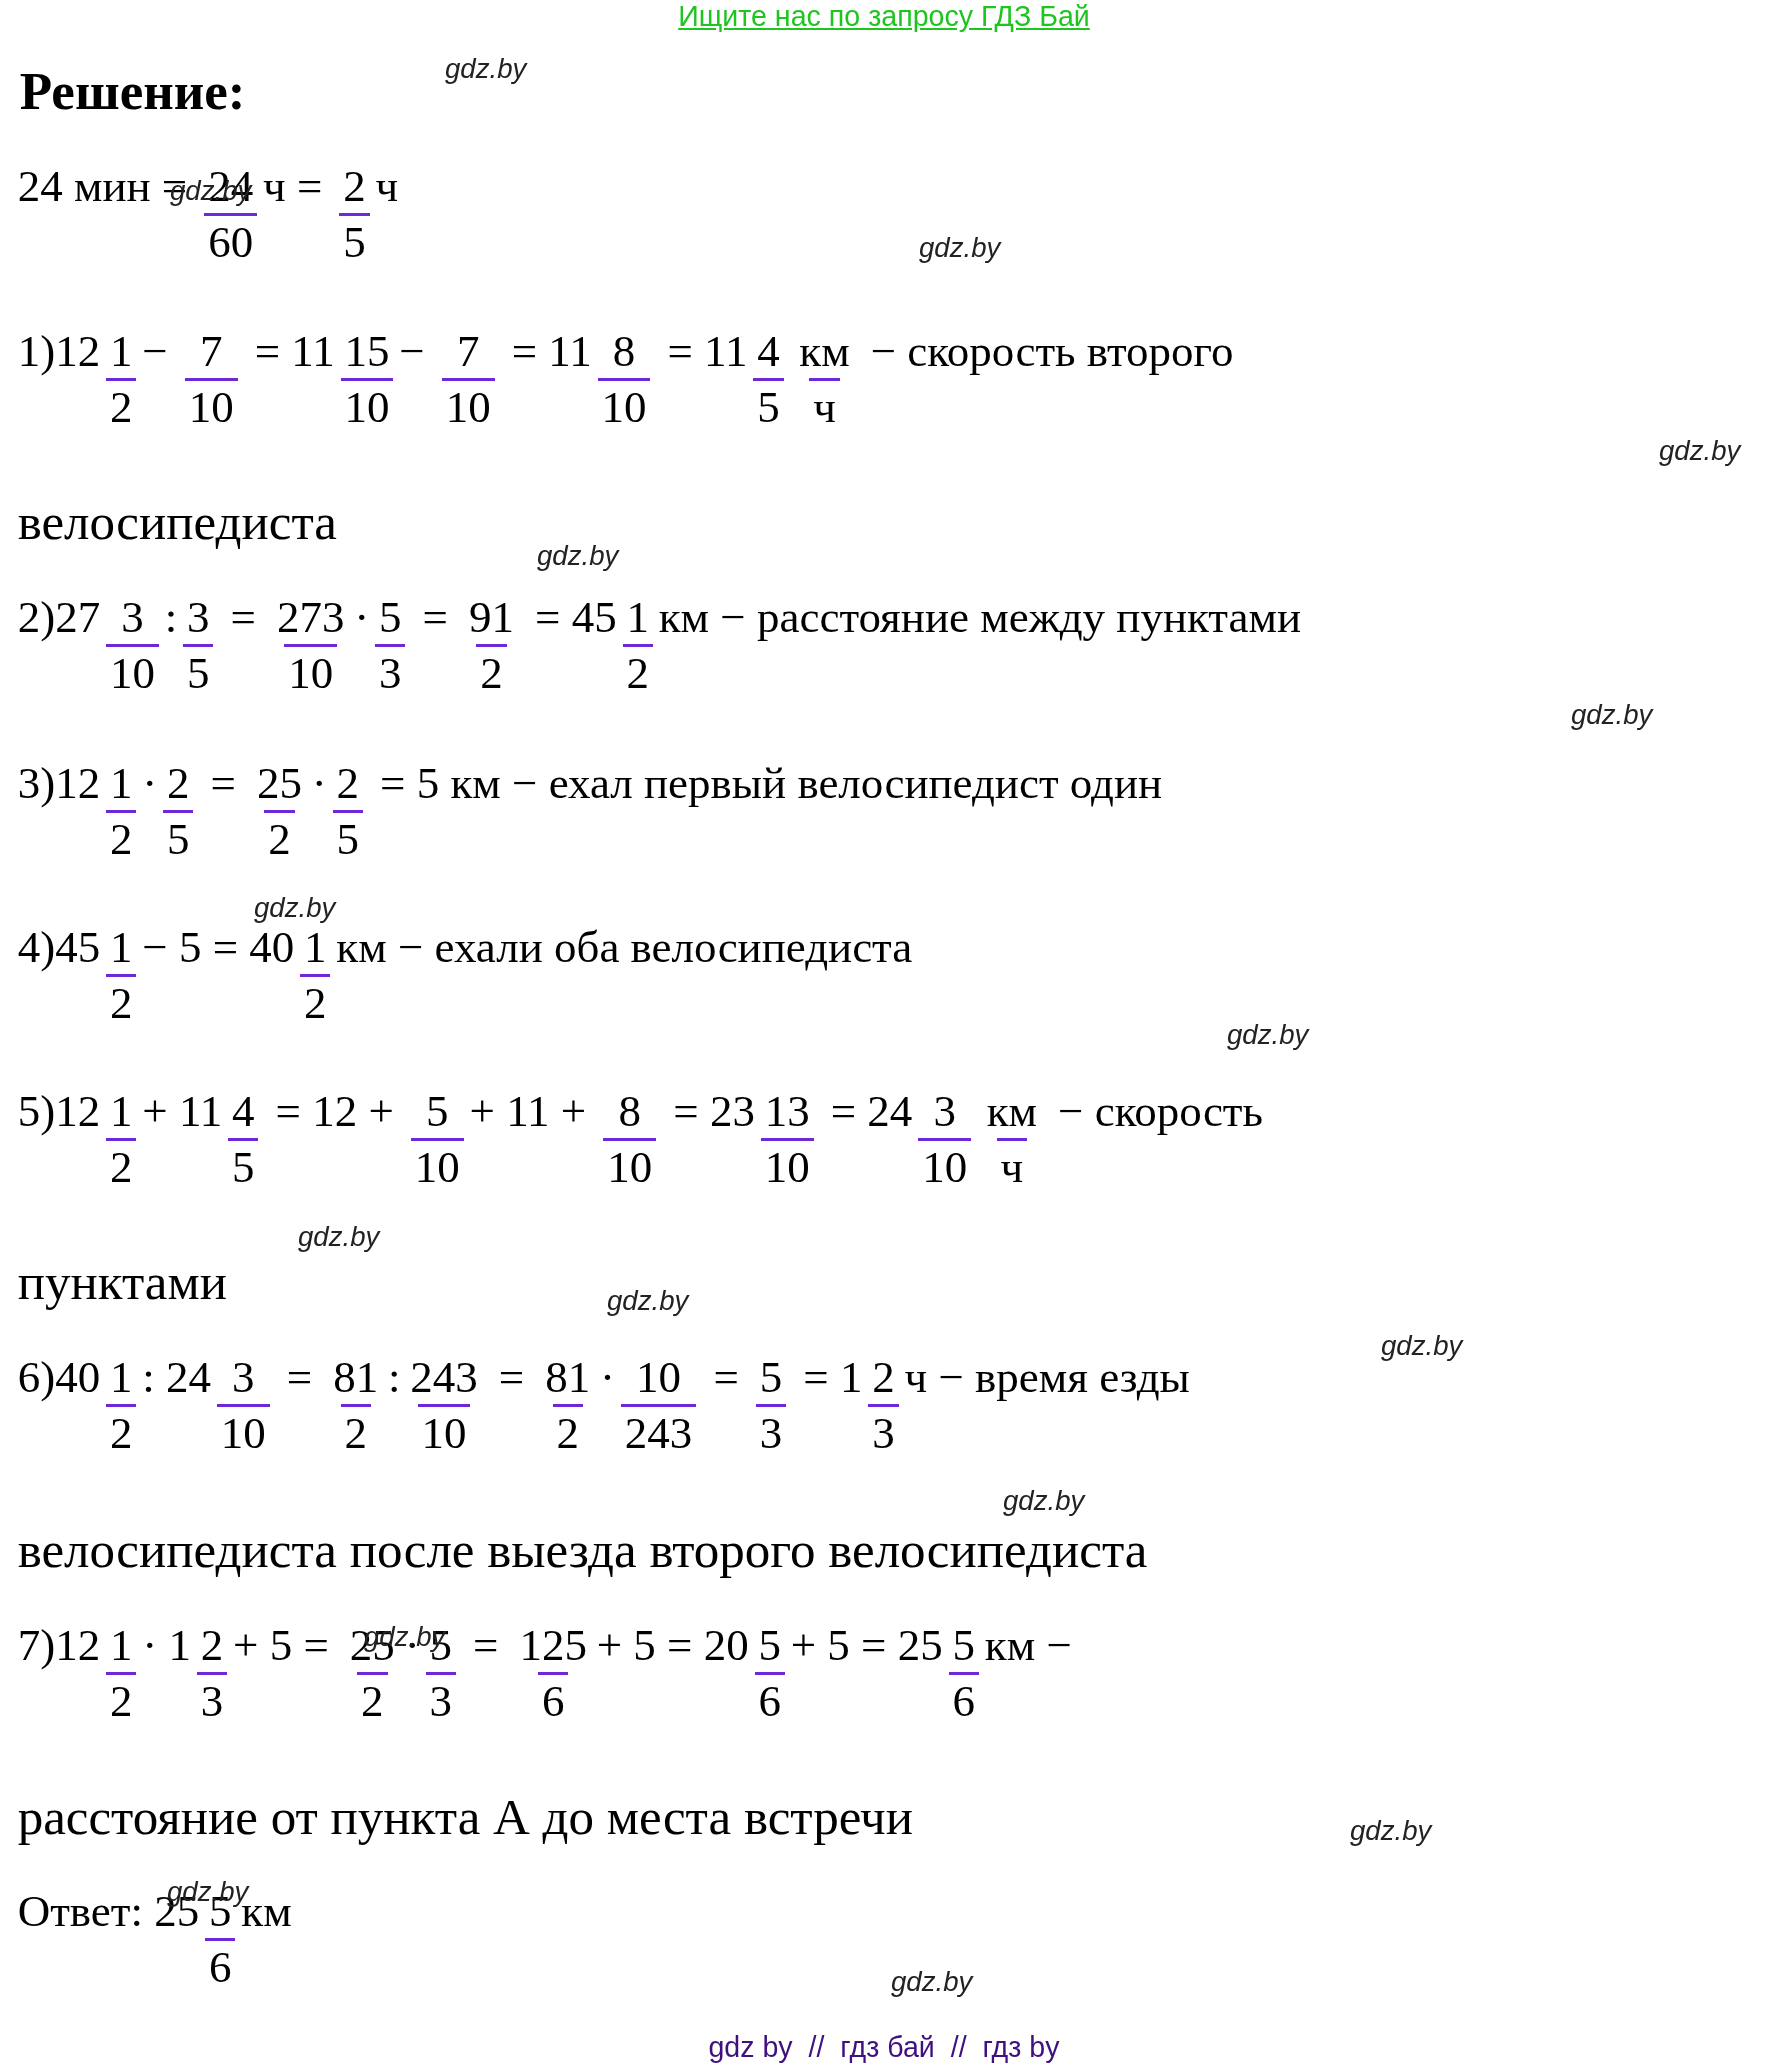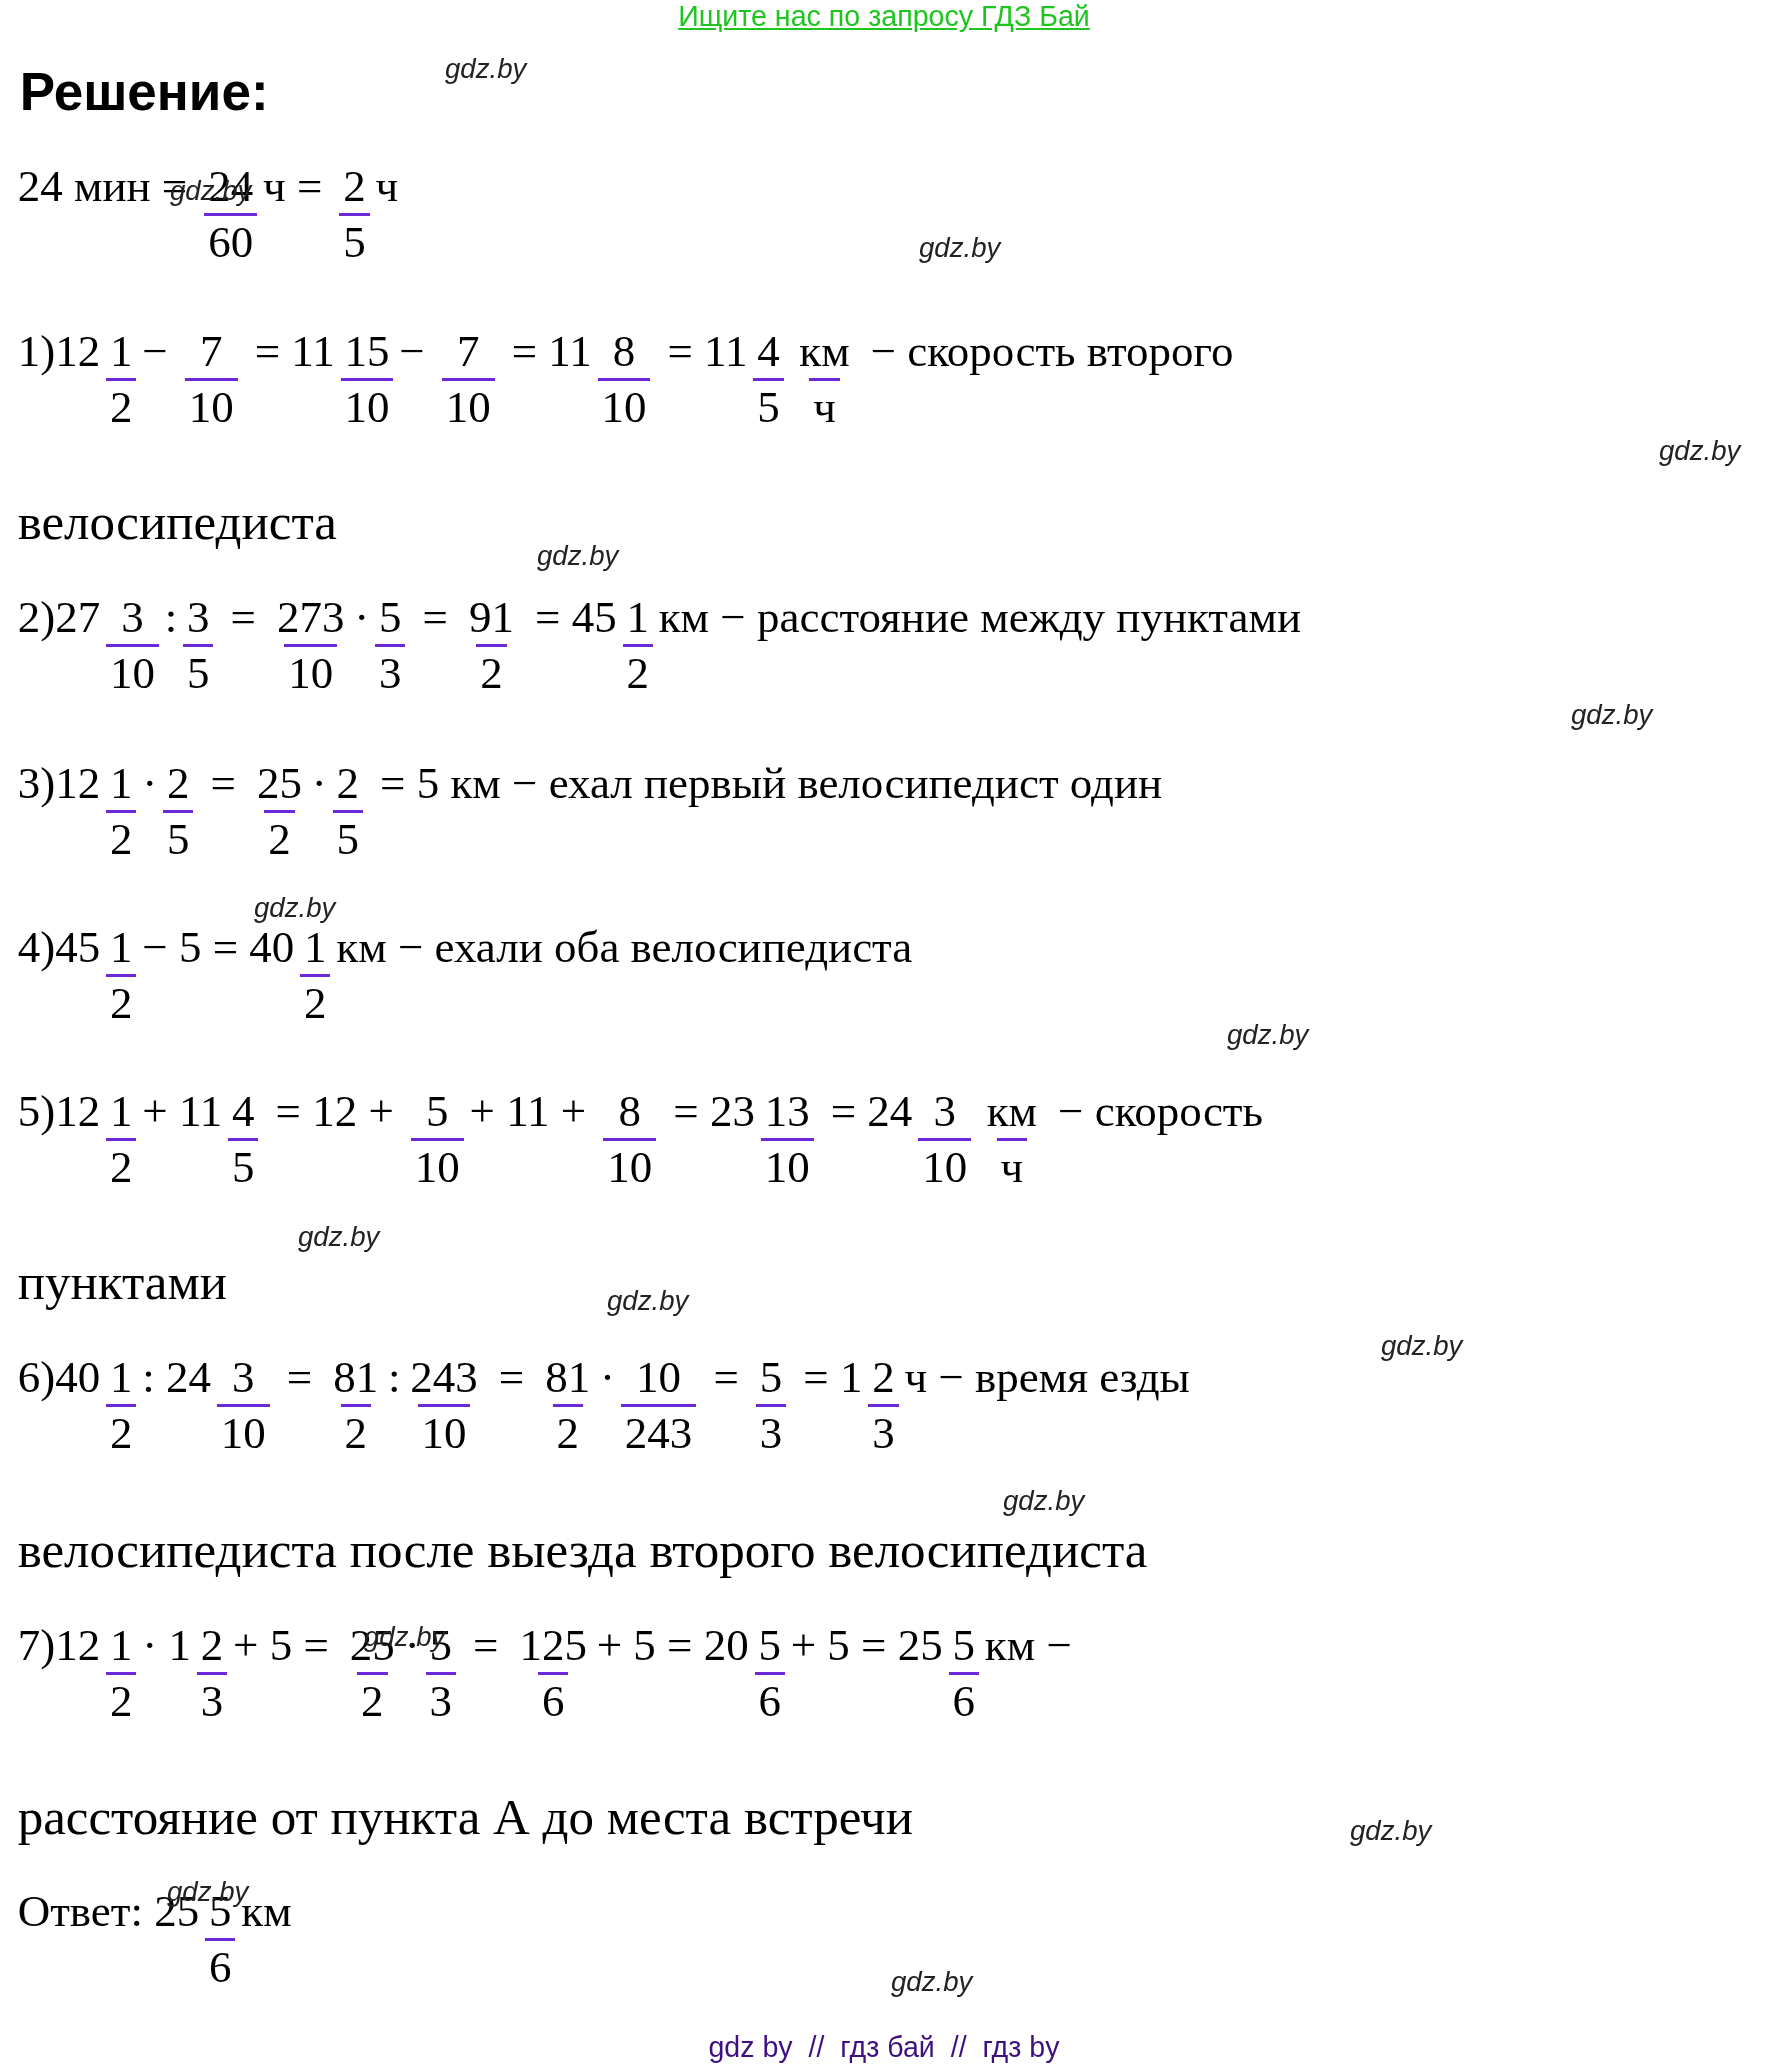--- a/index.html
+++ b/index.html
@@ -1,21 +1,21 @@
 <!DOCTYPE html>
 <html><head>
 <meta charset="utf-8">
 <style>
   html, body { margin:0; padding:0; background:#ffffff; }
   body { width:1768px; height:2066px; position:relative; overflow:hidden; }
   .hdr { position:absolute; left:0; right:0; top:0; text-align:center;
          font-family:"Liberation Sans", sans-serif; font-size:28.6px; color:#1fc51f; line-height:33px;text-decoration:underline; }
   .ftr { position:absolute; left:0; right:0; top:2031px; text-align:center;
          font-family:"Liberation Sans", sans-serif; font-size:28.6px; color:#3f1080; line-height:33px; white-space:pre; }
-  .title { position:absolute; left:19.7px; top:61px; font-family:Liberation Sans, sans-serif;
+  .title { position:absolute; left:19.7px; top:61px; font-family:Liberation Serif, serif;
            font-weight:bold; font-size:53px; color:#000; }
   .wm { position:absolute; font-family:"Liberation Sans", sans-serif; font-size:27.6px; color:#222;font-style:italic; }
   .line { position:absolute; left:17.7px; display:flex; align-items:flex-start;
           font-family:"Liberation Serif", serif; font-size:45px; color:#000; white-space:pre; height:128px; }
   .txt { display:inline-block; line-height:1; }
   .frac { display:inline-flex; flex-direction:column; align-items:center; margin:0 5.9px;
           line-height:1; }
   .frac .num { padding:0 3.9px 3.9px 3.9px; }
   .frac .den { padding:3.9px 3.9px 0 3.9px; border-top:3px solid #6d28d9; }
   .plain { position:absolute; left:17.7px; font-family:"Liberation Serif", serif; font-size:51px; color:#000; white-space:pre; }

